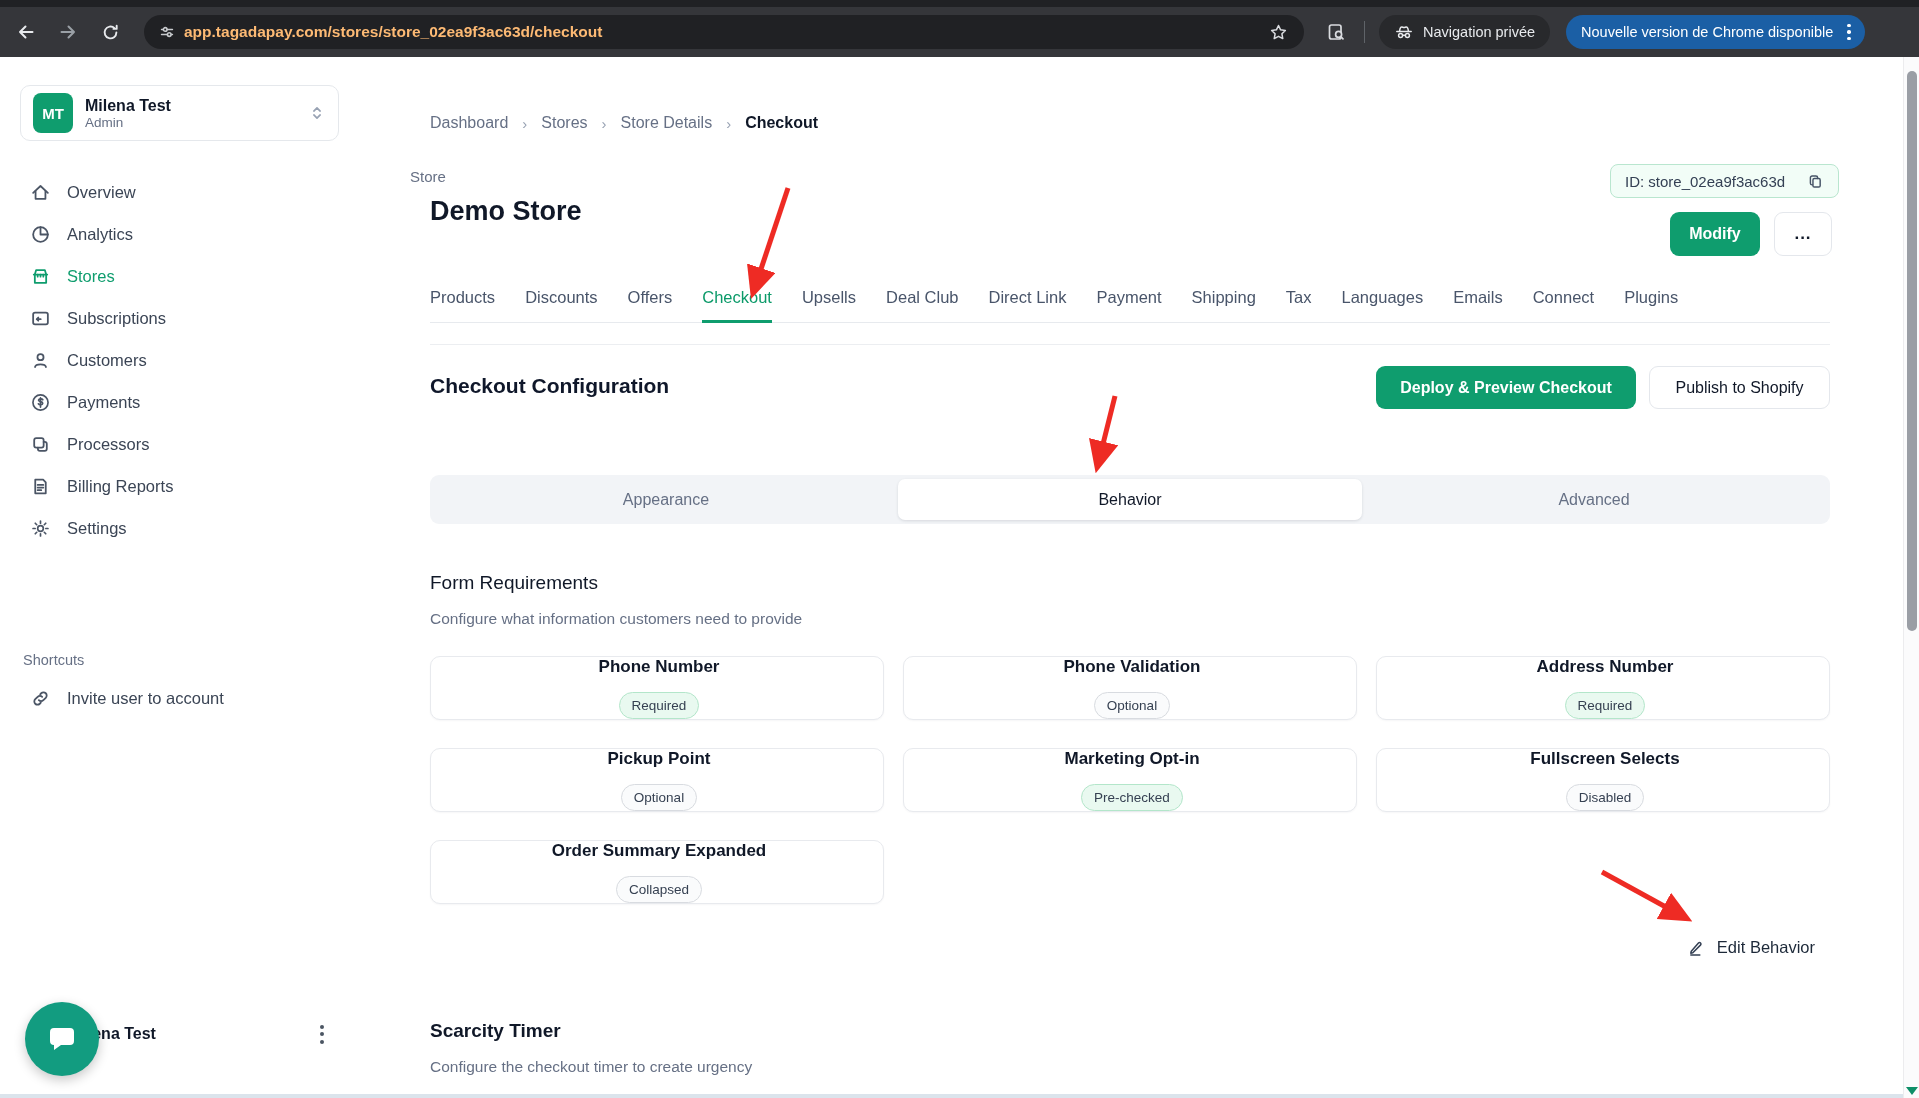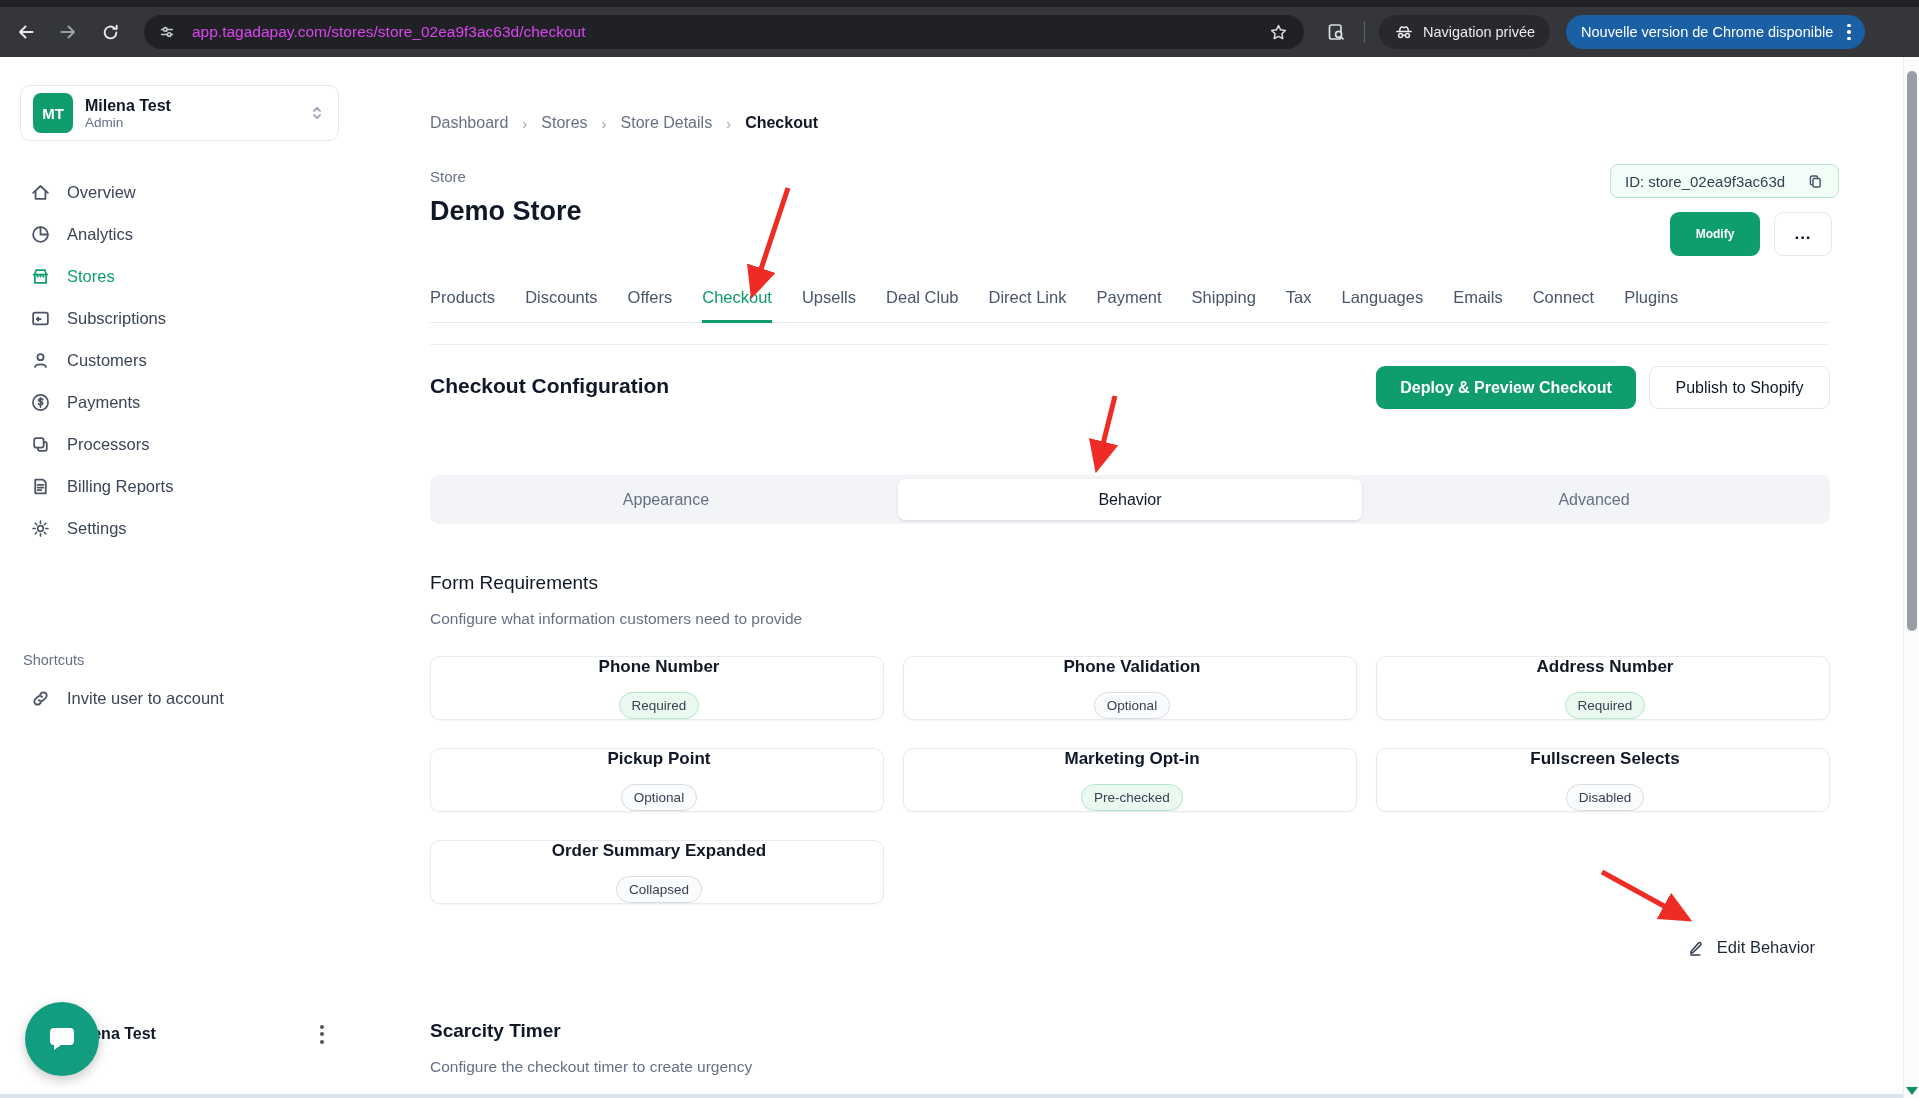--- a/index.html
+++ b/index.html
@@ -7,21 +7,21 @@
   body { font-family:"Liberation Sans", sans-serif; background:#fff; position:relative; color:#101828; }
   svg { display:block; }
 
   
   .browser { position:absolute; top:0; left:0; width:1919px; height:57px; background:#35363a; }
   .tabstrip { height:7px; background:#202124; }
   .toolbar { height:50px; display:flex; align-items:center; padding:0 10px 0 14px; }
   .navbtn { width:24px; height:24px; display:flex; align-items:center; justify-content:center; margin-right:18px; color:#e8eaed; cursor:pointer; }
   .navbtn.dim { color:#9aa0a6; }
   .omnibox { width:1160px; height:34px; margin-left:4px; background:#202124; border-radius:17px; display:flex; align-items:center; padding:0 14px; color:#e8eaed; }
-  .omnibox .url { font-size:15.5px; margin-left:16px; white-space:nowrap; flex:1; color:#d946ef; }
+  .omnibox .url { font-size:15.5px; margin-left:8px; white-space:nowrap; flex:1; color:#fdba74;font-weight:bold; }
   .toolico { width:24px; height:24px; display:flex; align-items:center; justify-content:center; color:#dadce0; cursor:pointer; }
   .tdivider { width:1px; height:22px; background:#5f6368; margin:0 14px 0 16px; }
   .incog { height:34px; background:#28292c; border-radius:17px; display:flex; align-items:center; gap:9px; padding:0 15px; color:#e8eaed; font-size:14.5px; margin-right:16px; white-space:nowrap; }
   .update { height:34px; background:#1b5fa5; border-radius:17px; display:flex; align-items:center; gap:10px; padding:0 10px 0 15px; color:#fff; font-size:14.5px; white-space:nowrap; cursor:pointer; }
   .kebab-v { display:flex; flex-direction:column; gap:3px; padding:0 4px; }
   .kebab-v i { width:3.5px; height:3.5px; border-radius:50%; background:currentColor; display:block; }
 
   
   .sidebar { position:absolute; top:57px; left:0; width:423px; bottom:0; background:#fff; border-right:1px solid #e7eaee; }
   .account-card { position:absolute; left:20px; top:28px; width:319px; height:56px; border:1px solid #e5e8ec; border-radius:10px; display:flex; align-items:center; padding:0 12px; gap:12px; cursor:pointer; background:#fff; }
@@ -41,25 +41,25 @@
   .chat-bubble { position:absolute; left:25px; top:945px; width:74px; height:74px; border-radius:50%; background:#129c80; box-shadow:0 4px 12px rgba(0,0,0,.22); display:flex; align-items:center; justify-content:center; cursor:pointer; z-index:5; }
 
   
   .main { position:absolute; top:57px; left:359px; right:16px; bottom:0; background:#fff; }
   
   .crumbs { position:absolute; left:430px; top:114px; display:flex; align-items:center; font-size:16px; color:#667085; }
   .crumb { display:flex; align-items:center; cursor:pointer; }
   .crumb .sep { margin:0 14px; color:#98a2b3; font-size:15px; }
   .crumb.active { color:#101828; font-weight:bold; }
   .crumb:last-child .sep { display:none; }
-  .store-eyebrow { position:absolute; left:430px; top:168px; font-size:15px; color:#667085; }
+  .store-eyebrow { position:absolute; left:410px; top:168px; font-size:15px; color:#667085; }
   .store-name { position:absolute; left:430px; top:196px; font-size:27px; font-weight:bold; color:#101828; }
   .id-badge { position:absolute; left:1610px; top:164px; height:34px; display:flex; align-items:center; gap:22px; padding:0 14px; background:#f2fdf7; border:1px solid #b9e6cf; border-radius:8px; font-size:15px; color:#344054; }
   .id-badge .copy { color:#475467; cursor:pointer; }
-  .btn-modify { position:absolute; left:1670px; top:212px; width:90px; height:44px; background:#0f9d6e; color:#fff; border:none; border-radius:9px; font-size:12px; font-weight:bold; cursor:pointer; font-family:inherit; }
+  .btn-modify { position:absolute; left:1670px; top:212px; width:90px; height:44px; background:#0f9d6e; color:#fff; border:none; border-radius:9px; font-size:16px; font-weight:bold; cursor:pointer; font-family:inherit; }
   .btn-more { position:absolute; left:1774px; top:212px; width:58px; height:44px; background:#fff; color:#101828; border:1px solid #e4e7ec; border-radius:9px; font-size:17px; font-weight:bold; letter-spacing:1px; cursor:pointer; font-family:inherit; line-height:20px; }
   .tabsrow { position:absolute; left:430px; top:288px; width:1400px; display:flex; gap:30px; border-bottom:1px solid #e7eaee; }
   .tab { font-size:16.5px; color:#49556a; padding-bottom:13px; cursor:pointer; white-space:nowrap; border-bottom:3px solid transparent; margin-bottom:-1px; }
   .tab.active { color:#0b9a69; font-weight:500; border-bottom-color:#0f9d6e; }
   .section-divider { position:absolute; left:430px; top:344px; width:1400px; height:1px; background:#eceef1; }
   .cc-title { position:absolute; left:430px; top:374px; font-size:21px; font-weight:bold; color:#0f172a; }
   .btn-deploy { position:absolute; left:1376px; top:366px; width:260px; height:43px; background:#0f9d6e; color:#fff; border:none; border-radius:9px; font-size:16px; font-weight:bold; cursor:pointer; font-family:inherit; }
   .btn-publish { position:absolute; left:1649px; top:366px; width:181px; height:43px; background:#fff; color:#101828; border:1px solid #e4e7ec; border-radius:9px; font-size:16px; cursor:pointer; font-family:inherit; }
   .segmented { position:absolute; left:430px; top:475px; width:1400px; height:49px; background:#f2f4f7; border-radius:9px; display:flex; padding:4px; }
   .segment { flex:1; display:flex; align-items:center; justify-content:center; font-size:16px; color:#667085; border-radius:7px; cursor:pointer; }

